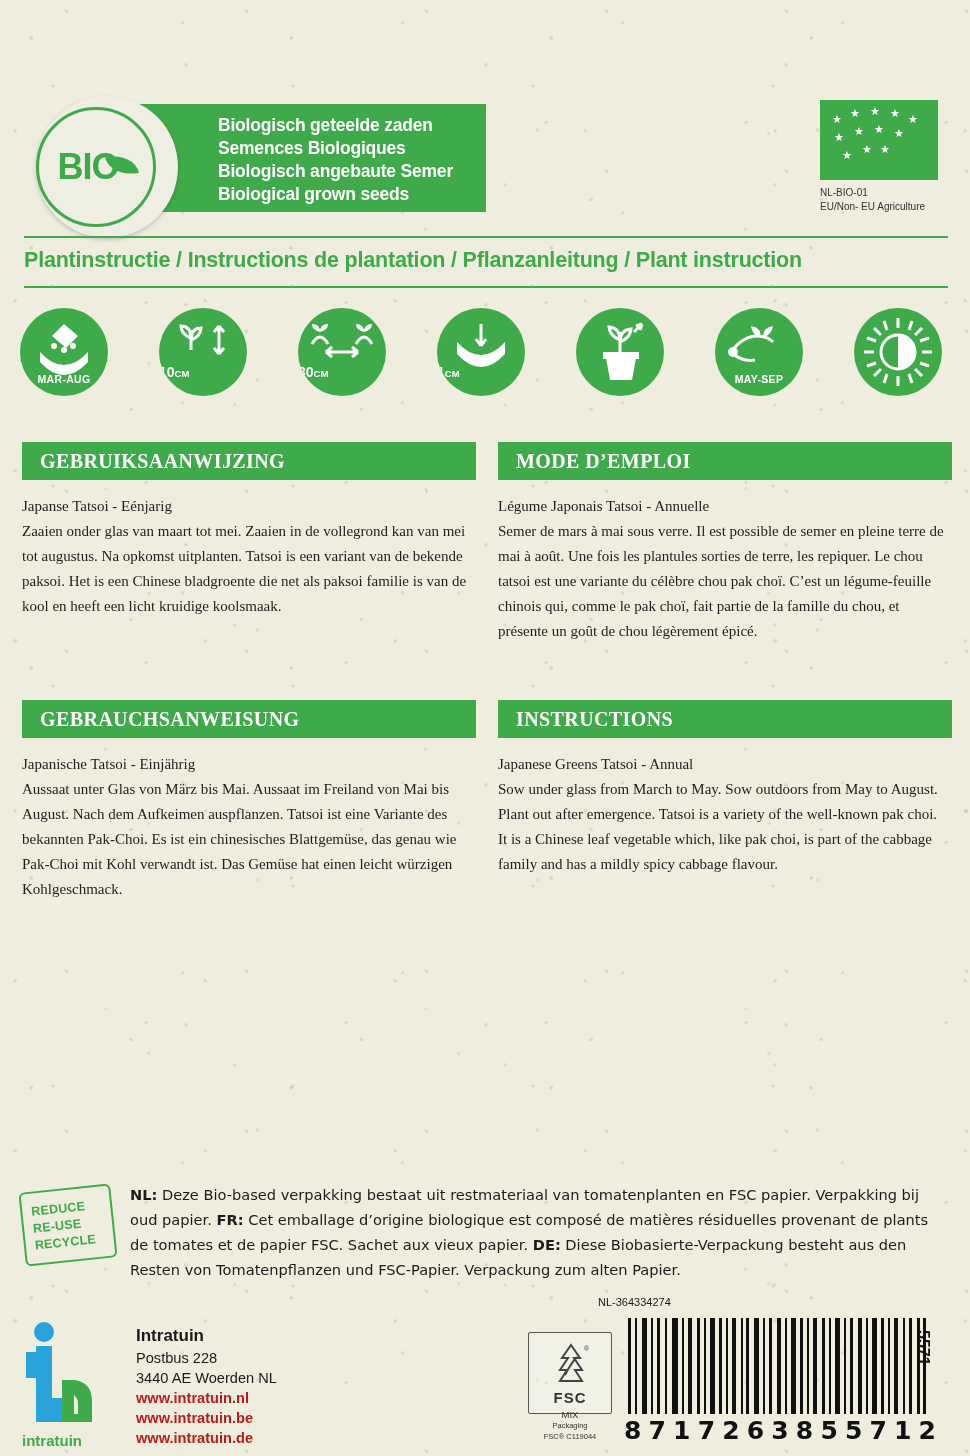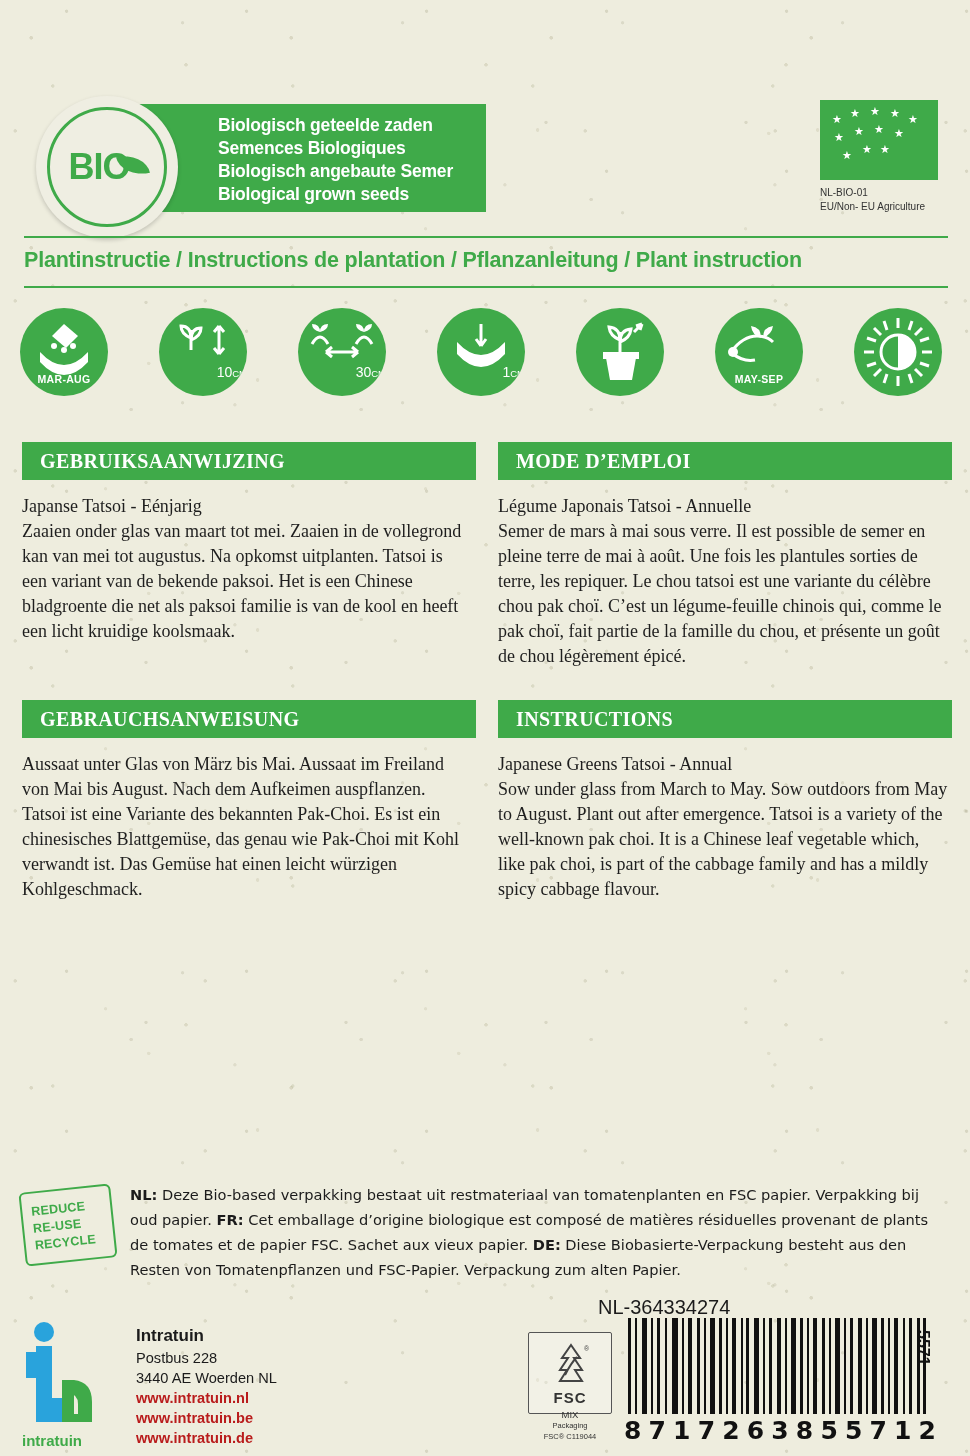--- a/index.html
+++ b/index.html
@@ -37,21 +37,21 @@
   }
   .bio-bar div {
     color: #fff; font-weight: bold; font-size: 17.5px; line-height: 23px;
     letter-spacing: -0.2px;
   }
   .bio-circle {
     position: absolute; left: 36px; top: 96px;
     width: 142px; height: 142px; border-radius: 50%;
     background: #efeee2;
     box-shadow: 0 2px 4px rgba(0,0,0,0.18);
-    display: flex; align-items: center; justify-content: center;
+    display: flex; align-items: center; 
   }
   .bio-inner {
     width: 120px; height: 120px; border-radius: 50%;
     border: 3px solid #3faa49;
     display: flex; align-items: center; justify-content: center;
     position: relative;
   }
   .bio-text {
     font-size: 36px; font-weight: bold; color: #3faa49; letter-spacing: -1px;
     margin-right: 16px;
@@ -94,36 +94,36 @@
     width: 88px; height: 88px; border-radius: 50%;
     background: #3faa49; color: #fff;
     overflow: hidden;
   }
   .icon .cap {
     position: absolute; left: 0; bottom: 11px; width: 100%;
     text-align: center; font-size: 10.5px; font-weight: bold; letter-spacing: 0.3px;
   }
   .icon .val {
     position: absolute; left: 0; bottom: 16px; width: 100%;
-    text-align: right; font-size: 14px; font-weight: normal;
+    text-align: left; font-size: 14px; font-weight: bold;
   }
   .icon .val small { font-size: 9.5px; }
   .icon svg { position: absolute; left: 0; top: 0; }
 
   
   .panel { position: absolute; width: 454px; font-family: Liberation Serif, serif; }
   .panel-head {
     background: #3faa49; color: #fff;
     font-size: 20px; font-weight: bold; letter-spacing: 0.4px;
     padding: 8px 0 8px 18px;
     height: 38px;
   }
   .panel-body {
     padding: 14px 4px 0 0;
-    font-size: 18px; line-height: 25px; color: #1e1e1e;
+    font-size: 15px; line-height: 25px; color: #1e1e1e;
   }
   .p-nl { left: 22px;  top: 442px; }
   .p-fr { left: 498px; top: 442px; }
   .p-de { left: 22px;  top: 700px; }
   .p-en { left: 498px; top: 700px; }
 
   
   .recycle {
     position: absolute; left: 22px; top: 1188px;
     width: 92px; height: 74px;
@@ -139,21 +139,21 @@
   .eco-note {
     position: absolute; left: 130px; top: 1182px; width: 818px;
     font-size: 14.6px; line-height: 25px; color: #1b1b1b;
     font-family: "DejaVu Sans", sans-serif;
   }
   .eco-note b { font-weight: bold; }
 
   
   .art-code {
     position: absolute; left: 598px; top: 1296px;
-    font-size: 20px; color: #1b1b1b;
+    font-size: 11px; color: #1b1b1b;
   }
 
   
   .it-logo { position: absolute; left: 22px; top: 1318px; width: 96px; height: 126px; }
   .it-name {
     position: absolute; left: 136px; top: 1326px;
     font-size: 17px; font-weight: bold; color: #1b1b1b;
   }
   .it-addr {
     position: absolute; left: 136px; top: 1348px;
@@ -336,20 +336,21 @@
   <div class="panel-head">MODE D’EMPLOI</div>
   <div class="panel-body">
     <div>Légume Japonais Tatsoi - Annuelle</div>
     <div>Semer de mars à mai sous verre. Il est possible de semer en pleine terre de mai à août. Une fois les plantules sorties de terre, les repiquer. Le chou tatsoi est une variante du célèbre chou pak choï. C’est un légume-feuille chinois qui, comme le pak choï, fait partie de la famille du chou, et présente un goût de chou légèrement épicé.</div>
   </div>
 </div>
 
 <div class="panel p-de">
   <div class="panel-head">GEBRAUCHSANWEISUNG</div>
   <div class="panel-body">
+    <div>Japanische Tatsoi - Einjährig</div>
     <div>Aussaat unter Glas von März bis Mai. Aussaat im Freiland von Mai bis August. Nach dem Aufkeimen auspflanzen. Tatsoi ist eine Variante des bekannten Pak-Choi. Es ist ein chinesisches Blattgemüse, das genau wie Pak-Choi mit Kohl verwandt ist. Das Gemüse hat einen leicht würzigen Kohlgeschmack.</div>
   </div>
 </div>
 
 <div class="panel p-en">
   <div class="panel-head">INSTRUCTIONS</div>
   <div class="panel-body">
     <div>Japanese Greens Tatsoi - Annual</div>
     <div>Sow under glass from March to May. Sow outdoors from May to August. Plant out after emergence. Tatsoi is a variety of the well-known pak choi. It is a Chinese leaf vegetable which, like pak choi, is part of the cabbage family and has a mildly spicy cabbage flavour.</div>
   </div>

